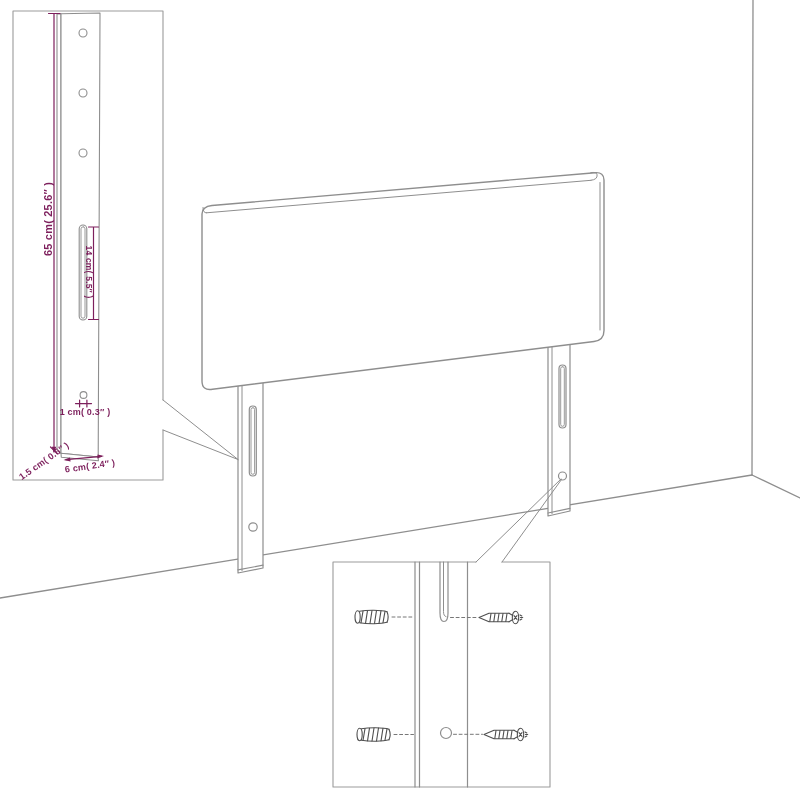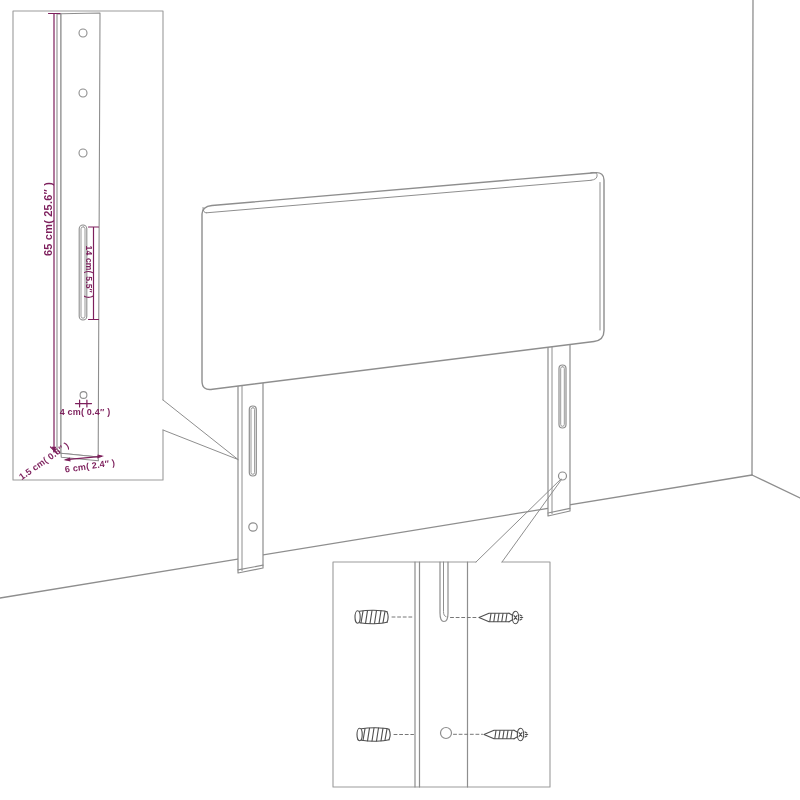--- a/index.html
+++ b/index.html
@@ -130,19 +130,19 @@
     <g stroke="#8e8e8e" stroke-width="1">
       <path d="M163,400 L238,459.5 M163,430 L238,459.5"></path>
       <path d="M476,562 L561,479 M502,562 L561.5,479.5"></path>
     </g>
   </svg>
 
   <div class="dim" style="left:48px; top:219px; --rot:-90deg; font-size:11px;">65 cm( 25.6″ )</div>
 
   <div class="dim" style="left:89px; top:272px; --rot:90deg; font-size:8.5px;">14 cm( 5.5″ )</div>
 
-  <div class="dim" style="left:85px; top:412px; font-size:9px;">4 cm( 0.4″ )</div>
+  <div class="dim" style="left:85px; top:412px; font-size:9px;">1 cm( 0.3″ )</div>
 
   <div class="dim" style="left:44px; top:461px; --rot:-35deg; font-size:9px;">1.5 cm( 0.6″ )</div>
 
   <div class="dim" style="left:90px; top:465.5px; --rot:-8deg; font-size:9px;">6 cm( 2.4″ )</div>
 
 </div>
 
 </body></html>

